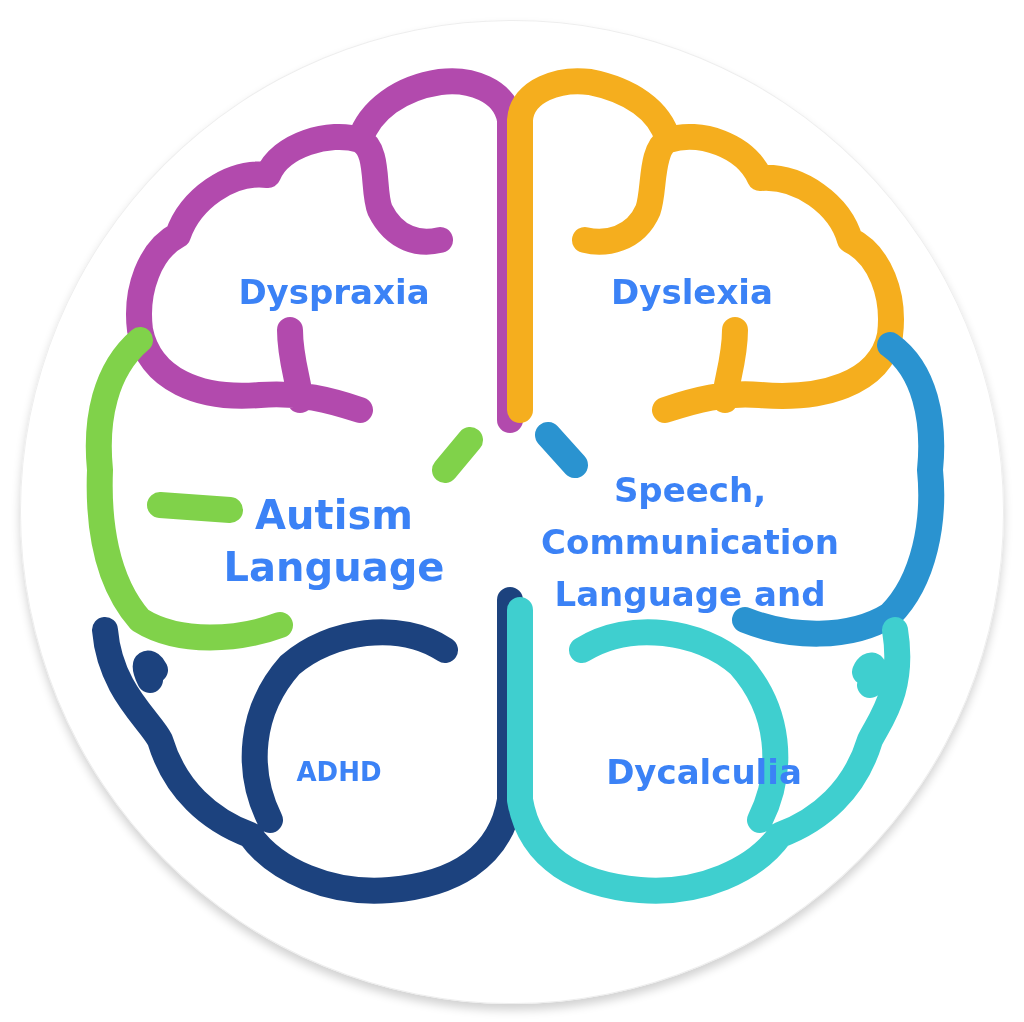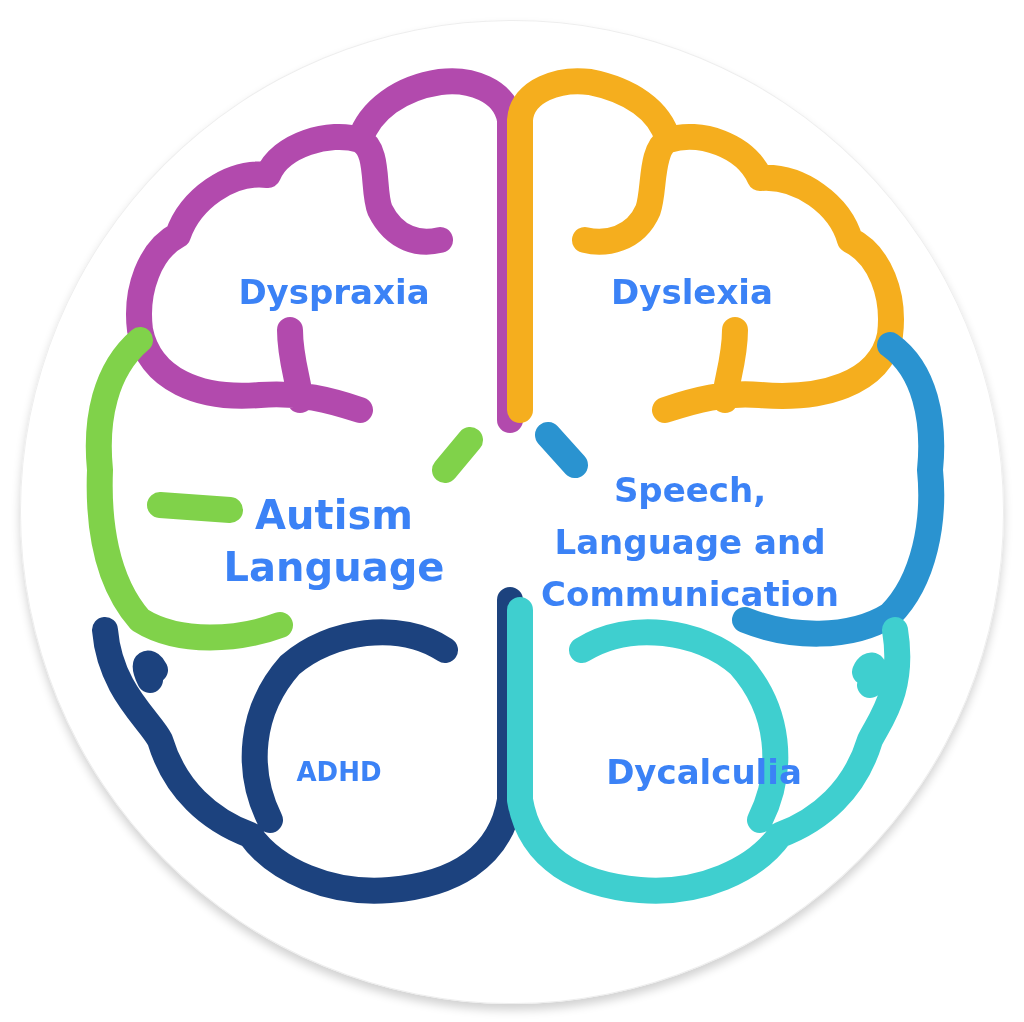--- a/index.html
+++ b/index.html
@@ -63,17 +63,17 @@
 </svg>
 
 <div class="label" id="lbl-dyspraxia">Dyspraxia</div>
 <div class="label" id="lbl-dyslexia">Dyslexia</div>
 <div class="label" id="lbl-autism">
   <span>Autism</span>
   <span>Language</span>
 </div>
 <div class="label" id="lbl-speech">
   <span>Speech,</span>
+  <span>Communication</span>
   <span>Language and</span>
-  <span>Communication</span>
 </div>
 <div class="label" id="lbl-adhd">ADHD</div>
 <div class="label" id="lbl-dyscalculia">Dycalculia</div>
 
 </body></html>

